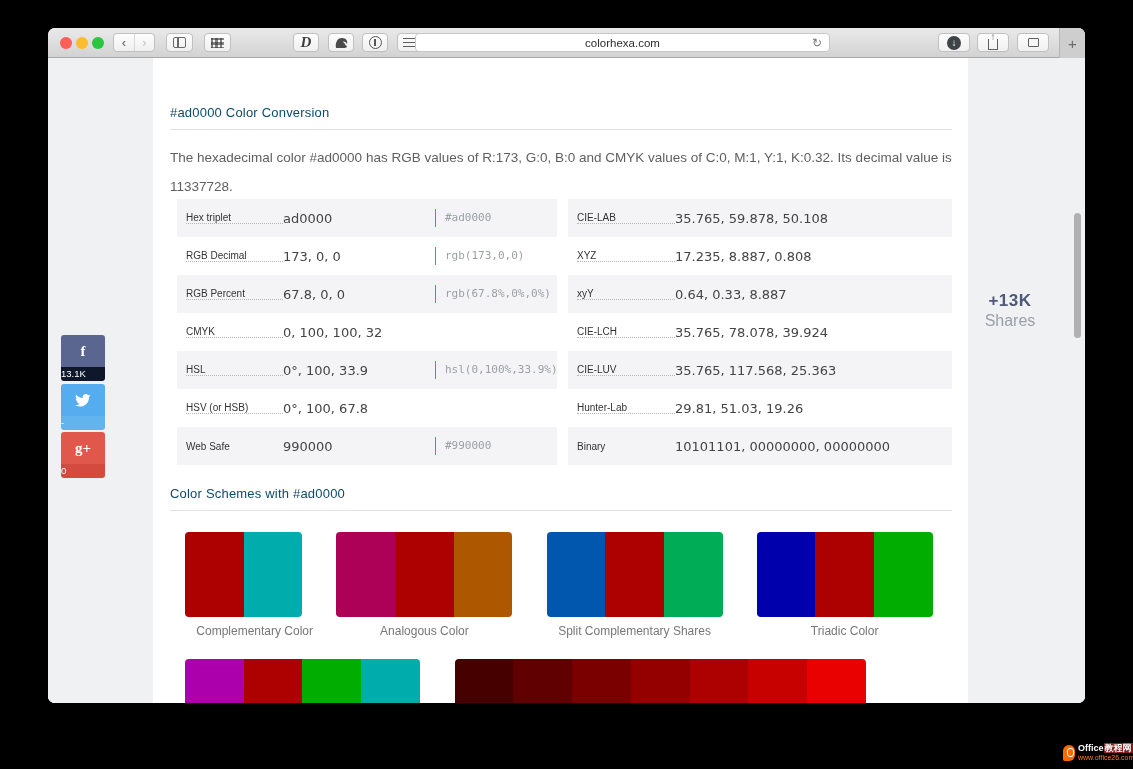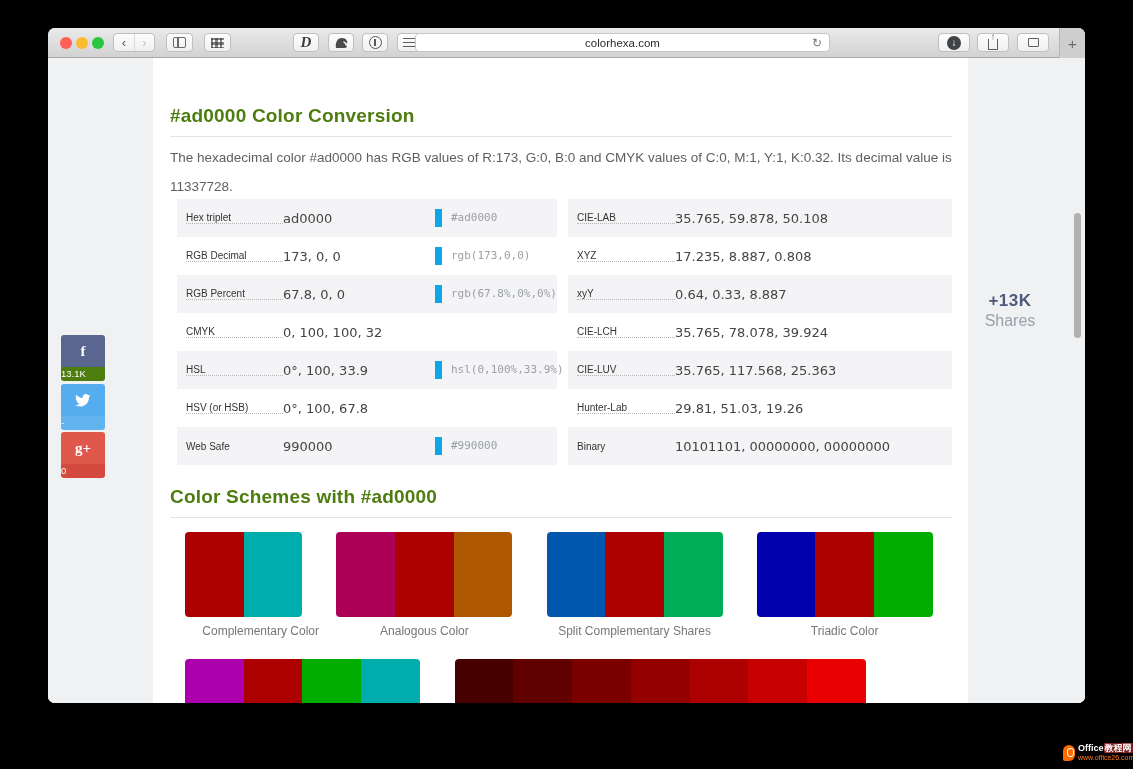--- a/index.html
+++ b/index.html
@@ -49,32 +49,32 @@
   .margin-col { position:absolute; top:0; bottom:0; background:#eff1f2; }
   .margin-left { left:0; width:105px; }
   .margin-right { left:920px; width:117px; }
 
   .bullet-box { position:absolute; left:129px; top:0; width:775px; height:21px; background:#f5f6f7;
                 border:1px solid #e4e6e8; border-top:none; overflow:hidden; }
   .bullet-line { position:absolute; left:266px; top:-2px; font-size:13px; color:#555; }
   .bullet-dot { display:inline-block; width:6px; height:6px; border-radius:50%; background:#9d0b0b; margin-right:8px; vertical-align:2px; }
   .bullet-line b { color:#333; }
 
-  .h2 { position:absolute; left:122px; width:782px; font-size:19px; font-weight:700; color:#4d7c0f;
+  .h2 { position:absolute; left:122px; width:782px; font-size:13px; font-weight:400; color:#0c4a6e;
         border-bottom:1px solid #e3e3e3; padding-bottom:9px; letter-spacing:.2px; }
   .intro { position:absolute; left:122px; top:85px; width:790px; font-size:13.5px; color:#5f5f5f; line-height:29px; }
 
   .ctable { position:absolute; top:141px; font-size:13px; }
   .ctable .row { display:flex; align-items:center; height:38px; padding-left:9px; }
   .ctable .row.alt { background:#f4f4f6; }
   .ctable .term { font-weight:normal; font-size:10px; color:#333; }
   .ctable .term.dotted { border-bottom:1px dotted #b5b5b5; }
   .ctable .val { font-family:"DejaVu Sans",sans-serif; font-size:13px; color:#444; }
   .ctable .code { font-family:"DejaVu Sans Mono",monospace; font-size:11px; color:#9aa0a4;
-                  border-left:7px solid #0ea5e9; padding-left:9px; line-height:18px; }
+                  border-left:1px solid #0ea5e9; padding-left:9px; line-height:18px; }
   .t-left { left:129px; width:380px; }
   .t-left .term { width:97px; flex:none; }
   .t-left .val { width:152px; flex:none; }
   .t-right { left:520px; width:384px; }
   .t-right .term { width:98px; flex:none; }
 
   .scheme-group { position:absolute; top:474px; height:85px; border-radius:4px; overflow:hidden; display:flex; }
   .scheme-group .cell { height:100%; }
   .scheme-label { position:absolute; top:566px; font-size:12px; color:#777; text-align:center; }
   .strip-group { position:absolute; top:601px; height:50px; display:flex; border-radius:4px 4px 0 0; overflow:hidden; }
@@ -230,21 +230,21 @@
             <span class="val">10101101, 00000000, 00000000</span>
           </div>
         </div>
 
       <div class="h2" style="top:428px;">Color Schemes with #ad0000</div>
       <div id="schemes">
           <div class="scheme-group" style="left: 137px; width: 117.4px;">
             <div class="cell" style="background: rgb(173, 0, 0); width: 50%;"></div>
             <div class="cell" style="background: rgb(0, 173, 173); width: 50%;"></div>
           </div>
-          <div class="scheme-label" style="left: 154px; width: 117.4px;">Complementary Color</div>
+          <div class="scheme-label" style="left: 148px; width: 117.4px;">Complementary Color</div>
           <div class="scheme-group" style="left: 288.4px; width: 176.1px;">
             <div class="cell" style="background: rgb(173, 0, 87); width: 33.3333%;"></div>
             <div class="cell" style="background: rgb(173, 0, 0); width: 33.3333%;"></div>
             <div class="cell" style="background: rgb(173, 87, 0); width: 33.3333%;"></div>
           </div>
           <div class="scheme-label" style="left: 288.4px; width: 176.1px;">Analogous Color</div>
           <div class="scheme-group" style="left: 498.5px; width: 176.1px;">
             <div class="cell" style="background: rgb(0, 87, 173); width: 33.3333%;"></div>
             <div class="cell" style="background: rgb(173, 0, 0); width: 33.3333%;"></div>
             <div class="cell" style="background: rgb(0, 173, 87); width: 33.3333%;"></div>
@@ -277,21 +277,21 @@
 
       <div class="shares">
         <div class="share-total">+13K</div>
         <div class="share-word">Shares</div>
       </div>
       <div id="share-buttons"></div>
 
       <div class="scrollthumb"></div>
     <div class="sbtn" style="top: 277px;">
           <div class="ic" style="background: rgb(90, 102, 144);">f</div>
-          <div class="cnt" style="background: #4d7c0f;">13.1K</div>
+          <div class="cnt" style="background: #0f172a;">13.1K</div>
         </div>
         <div class="sbtn" style="top: 326px;">
           <div class="ic" style="background: rgb(85, 172, 238);">
             <svg width="16" height="13" viewBox="0 0 16 13">
               <path d="M15.5 1.6c-.6.3-1.2.4-1.8.5.7-.4 1.2-1 1.4-1.7-.6.4-1.3.6-2 .8C12.5.5 11.7.1 10.8.1 9 .1 7.6 1.5 7.6 3.2c0 .3 0 .5.1.7C5 3.8 2.7 2.6 1.1.7.8 1.2.7 1.7.7 2.3c0 1.1.6 2.1 1.4 2.6-.5 0-1-.1-1.4-.4 0 1.5 1.1 2.8 2.5 3.1-.3.1-.5.1-.8.1-.2 0-.4 0-.6-.1.4 1.2 1.6 2.1 2.9 2.2-1.1.8-2.4 1.3-3.9 1.3H0c1.4.9 3.1 1.4 4.9 1.4 5.9 0 9.1-4.9 9.1-9.1v-.4c.6-.5 1.1-1 1.5-1.6z" fill="#fff"></path>
             </svg>
           </div>
           <div class="cnt" style="background: rgb(98, 180, 239);">-</div>
         </div>
         <div class="sbtn" style="top: 374px;">

